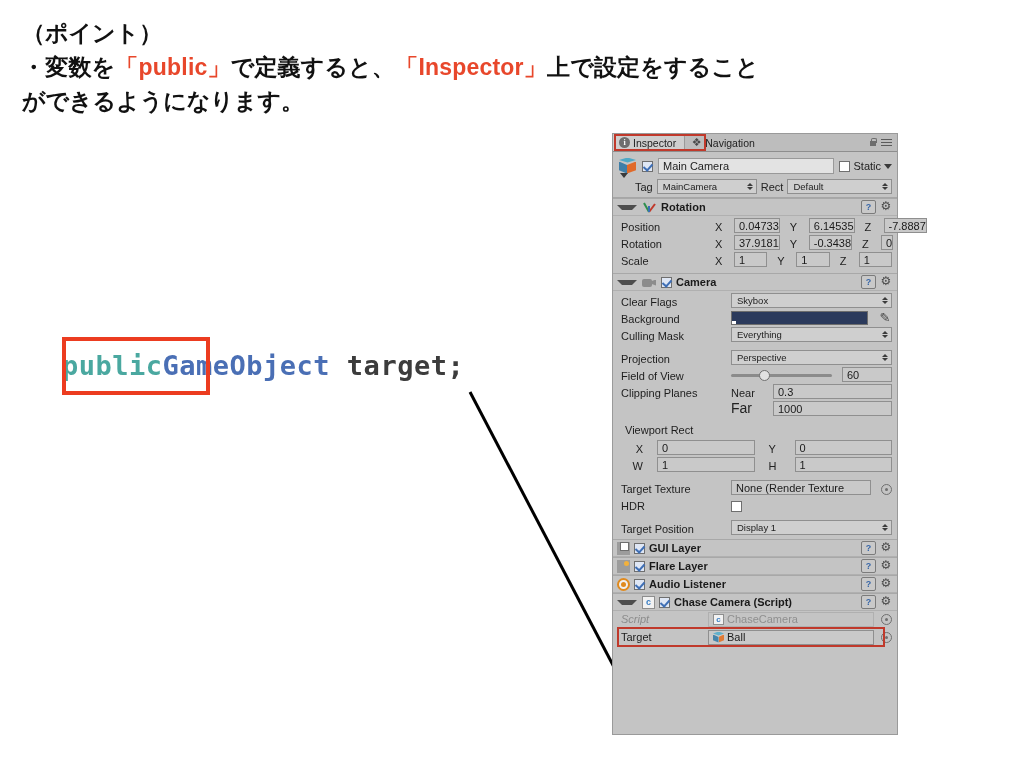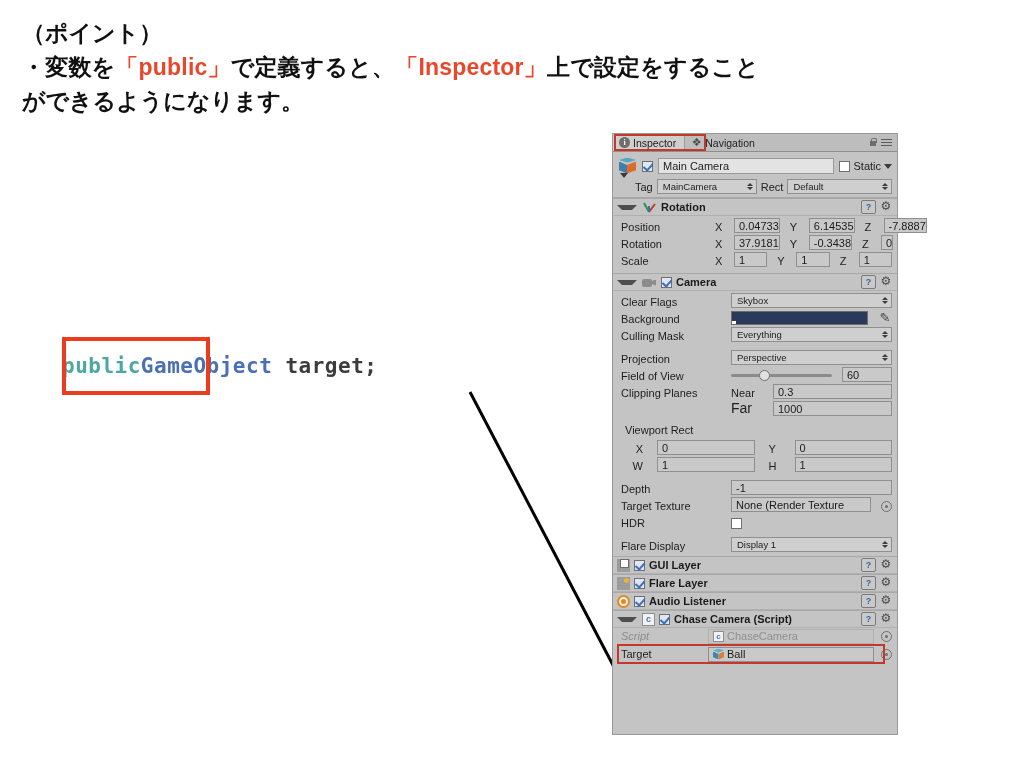--- a/index.html
+++ b/index.html
@@ -12,21 +12,21 @@
 
   
   .jp-block{position:absolute;left:22px;top:16px;width:600px;}
   .jp-line{font-size:23px;font-weight:bold;color:#111;line-height:34px;white-space:nowrap;letter-spacing:0px;}
   .jp-line.l2{letter-spacing:0.2px;}
   .accent{color:#e8472b;}
 
   
   .code-wrap{position:absolute;left:62px;top:337px;}
   .code-line{font-family:"DejaVu Sans Mono","Liberation Mono",monospace;
-    font-size:21px;font-weight:bold;letter-spacing:0.5px;white-space:pre;line-height:58px;}
+    font-size:27px;font-weight:bold;letter-spacing:0.5px;white-space:pre;line-height:58px;}
   .kw-public{color:#4aa8a0;}
   .kw-type{color:#4a6fb5;}
   .kw-var{color:#3c3c3c;}
   .code-box{position:absolute;left:62px;top:337px;width:148px;height:58px;
     border:4px solid #ec3c20;box-sizing:border-box;background:transparent;}
 
   
   .arrow-svg{position:absolute;left:0;top:0;width:1024px;height:768px;pointer-events:none;}
 
   
@@ -350,37 +350,33 @@
     <div class="prop-row">
       <span style="width:22px;flex:0 0 22px;text-align:right;padding-right:4px;font-size:11px">W</span>
       <span class="field" style="flex:1">1</span>
       <span style="width:16px;flex:0 0 16px;text-align:left;padding-left:4px;font-size:11px">H</span>
       <span class="field" style="flex:1">1</span>
     </div>
 
     <div class="spacer"></div>
 
     <div class="prop-row">
-      <span class="plabel" style="width:100px;flex:0 0 100px">Depth</span>
-      <span class="field" style="flex:1">-1</span>
-    </div>
-    <div class="prop-row">
       <span class="plabel" style="width:100px;flex:0 0 100px">Target Texture</span>
       <span class="field" style="flex:1;overflow:hidden;white-space:nowrap">None (Render Texture</span>
       <span class="ico-circle"></span>
     </div>
     <div class="prop-row">
       <span class="plabel" style="width:100px;flex:0 0 100px">HDR</span>
       <span class="chk"></span>
     </div>
 
     <div class="spacer"></div>
 
     <div class="prop-row">
-      <span class="plabel" style="width:100px;flex:0 0 100px">Flare Display</span>
+      <span class="plabel" style="width:100px;flex:0 0 100px">Target Position</span>
       <span class="dd" style="flex:1">
         <span>Display 1</span>
         <span class="dd-arrows">
             <i class="up"></i>
             <i class="dn"></i>
           </span>
       </span>
     </div>
 
     <div class="spacer" style="height:4px"></div>

